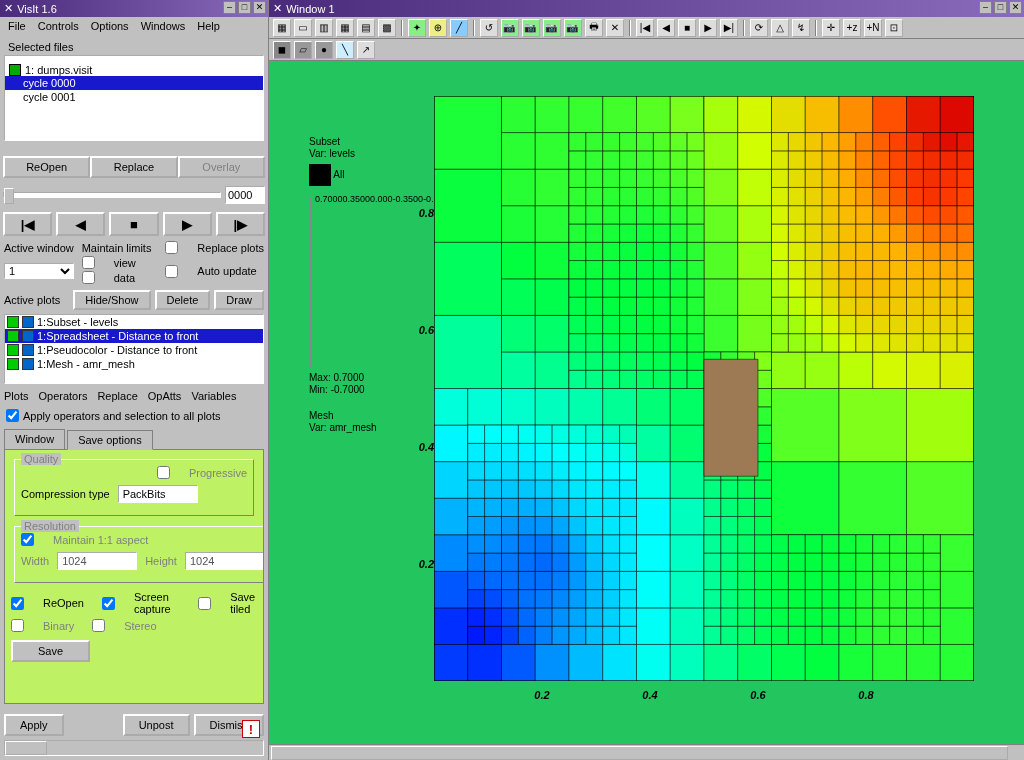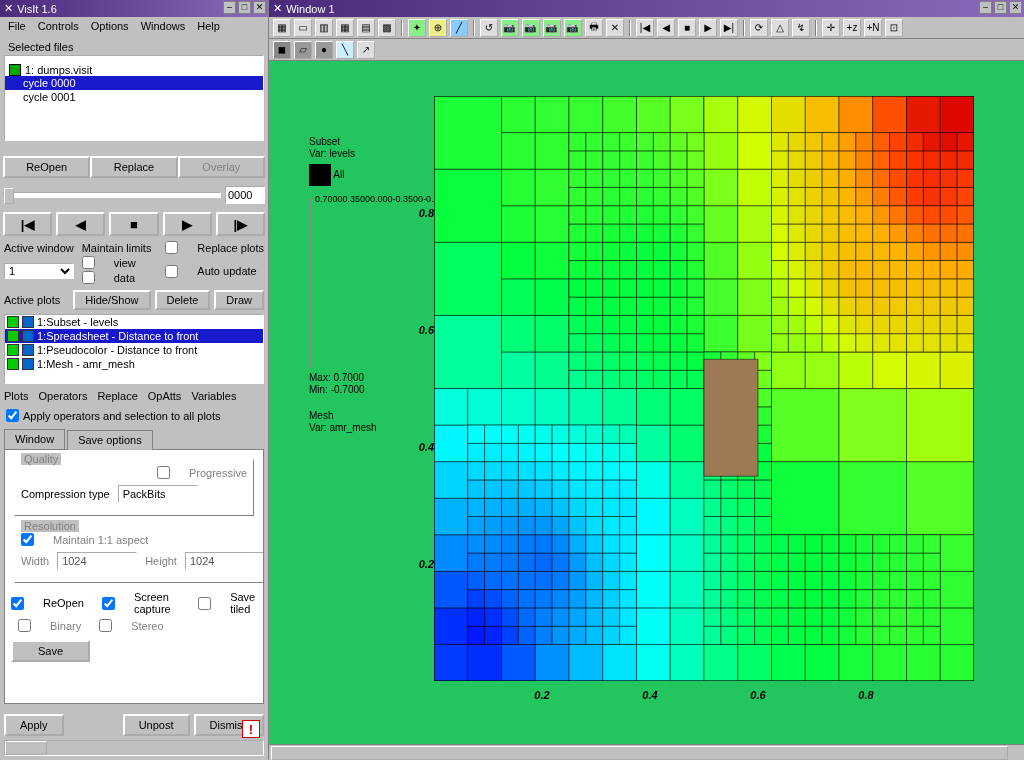--- a/index.html
+++ b/index.html
@@ -54,21 +54,21 @@
 .plot-icon.g { background: #0c0; } .plot-icon.b { background: #06c; }
 
 .plot-menus { display: flex; gap: 10px; margin: 4px; font-size: 11px; }
 .plot-menus span { cursor: pointer; }
 
 .chk-row { margin: 3px 6px; display: flex; align-items: center; gap: 4px; font-size: 11px; }
 
 #notebook-tabs { display: flex; margin: 4px 4px 0 4px; }
 .nb-tab { border: 1px solid #808080; border-bottom: none; padding: 3px 10px; font-size: 11px; background: #c0c0c0; cursor: pointer; margin-right: 2px; }
 .nb-tab.active { background: #c0c0c0; border-bottom: 1px solid #c0c0c0; position: relative; top: 1px; }
-#notebook-body { border: 1px solid #808080; margin: 0 4px 4px 4px; padding: 6px; font-size: 11px; background: #ffffff; flex: 1; min-height: 0; overflow: hidden; }
+#notebook-body { border: 1px solid #808080; margin: 0 4px 4px 4px; padding: 6px; font-size: 11px; background: #bef264; flex: 1; min-height: 0; overflow: hidden; }
 
 .field-row { display: flex; align-items: center; gap: 8px; margin: 4px 0; font-size: 11px; }
 .text-input { background: #fff; border: 1px inset #fff; padding: 2px 4px; font-size: 11px; width: 80px; }
 .disabled-text { color: #808080; }
 
 #bottom-btns { display: flex; gap: 4px; margin: 6px 4px 4px 4px; }
 #bottom-btns .btn { flex: none; padding: 3px 14px; }
 #bottom-btns .spacer { flex: 1; }
 
 #left-scroll { height: 16px; margin: 0 4px 4px 4px; background: #c0c0c0; border: 1px inset #fff; position: relative; }
@@ -263,21 +263,21 @@
         </label>
       <label class="chk">
           <input type="checkbox" checked="" style="">
           <span>Screen capture</span>
         </label>
       <label class="chk">
           <input type="checkbox" style="">
           <span>Save tiled</span>
         </label>
     </div>
-    <div class="field-row" style="gap:18px;margin-left:7px;">
+    <div class="field-row" style="gap:18px;">
       <label class="chk disabled-text">
           <input type="checkbox" style="">
           <span>Binary</span>
         </label>
       <label class="chk disabled-text">
           <input type="checkbox" style="">
           <span>Stereo</span>
         </label>
     </div>
     <div style="margin-top:8px;">

